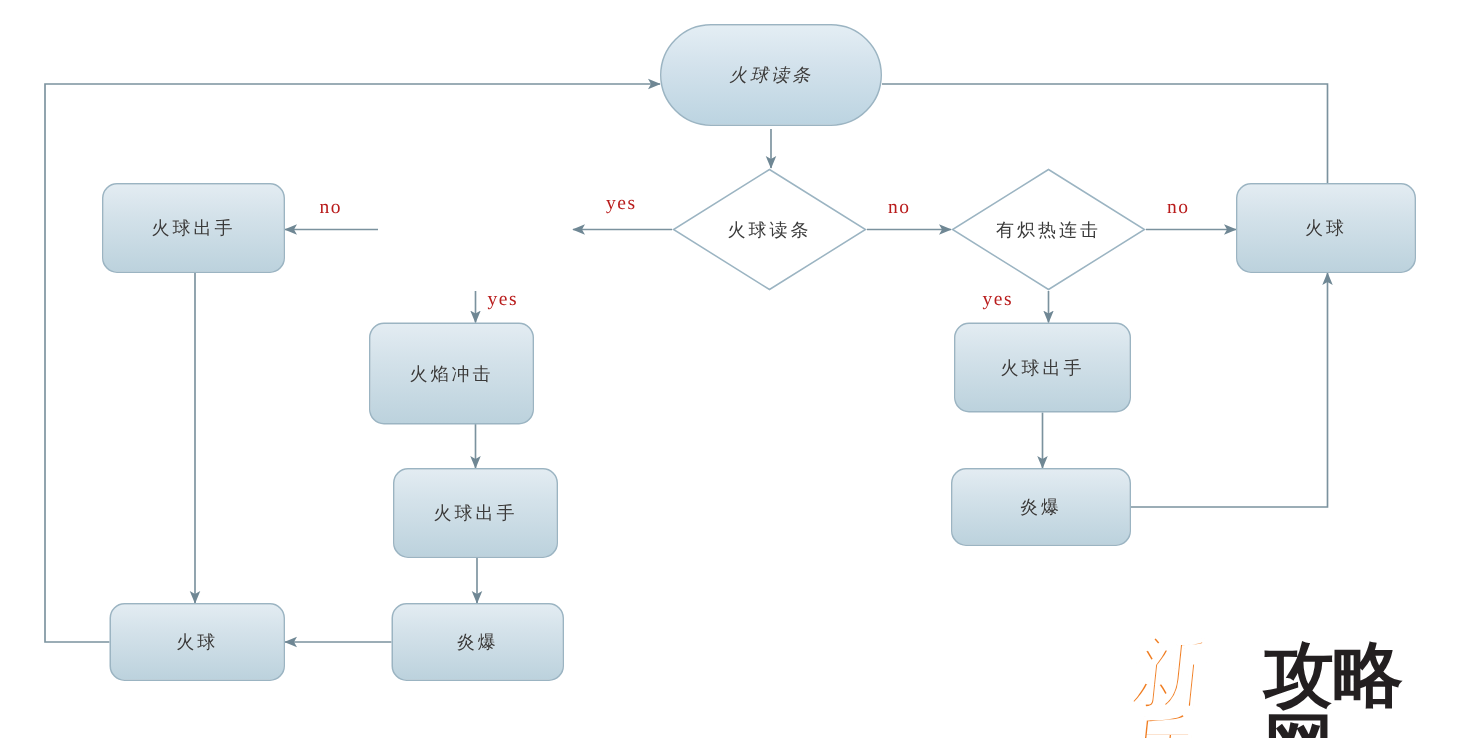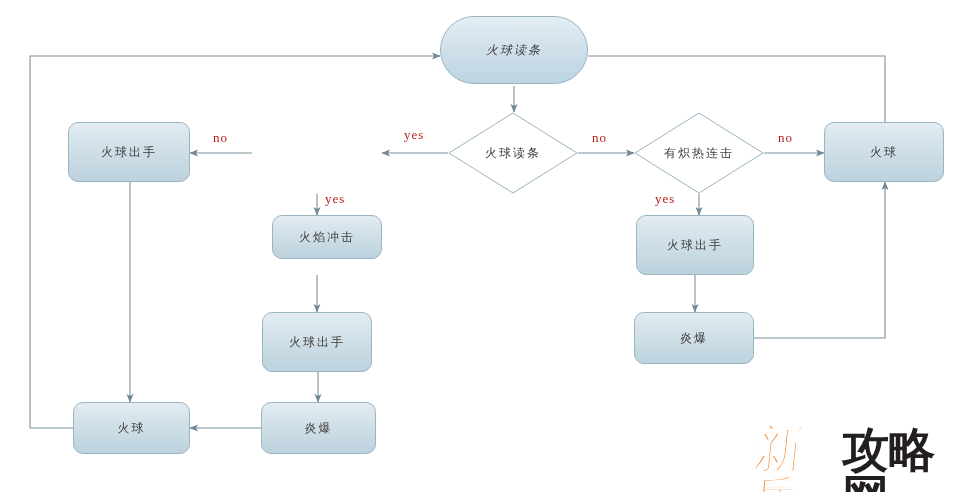--- a/index.html
+++ b/index.html
@@ -165,21 +165,21 @@
     <svg class="diamond-shape" viewBox="0 0 130 82" preserveAspectRatio="none">
       <polygon points="65,1 129,41 65,81 1,41" fill="url(#dg1)" stroke="#9bb4c2" stroke-width="1"></polygon>
     </svg>
     <span class="label">有炽热连击</span>
   </div>
 
   <div class="node box" style="left:824px; top:122px; width:120px; height:60px;">
     <span class="label">火球</span>
   </div>
 
-  <div class="node box" style="left:272px; top:215px; width:110px; height:44px;">
+  <div class="node box" style="left:246px; top:215px; width:110px; height:68px;">
     <span class="label">火焰冲击</span>
   </div>
 
   <div class="node box" style="left:262px; top:312px; width:110px; height:60px;">
     <span class="label">火球出手</span>
   </div>
 
   <div class="node box" style="left:636px; top:215px; width:118px; height:60px;">
     <span class="label">火球出手</span>
   </div>

